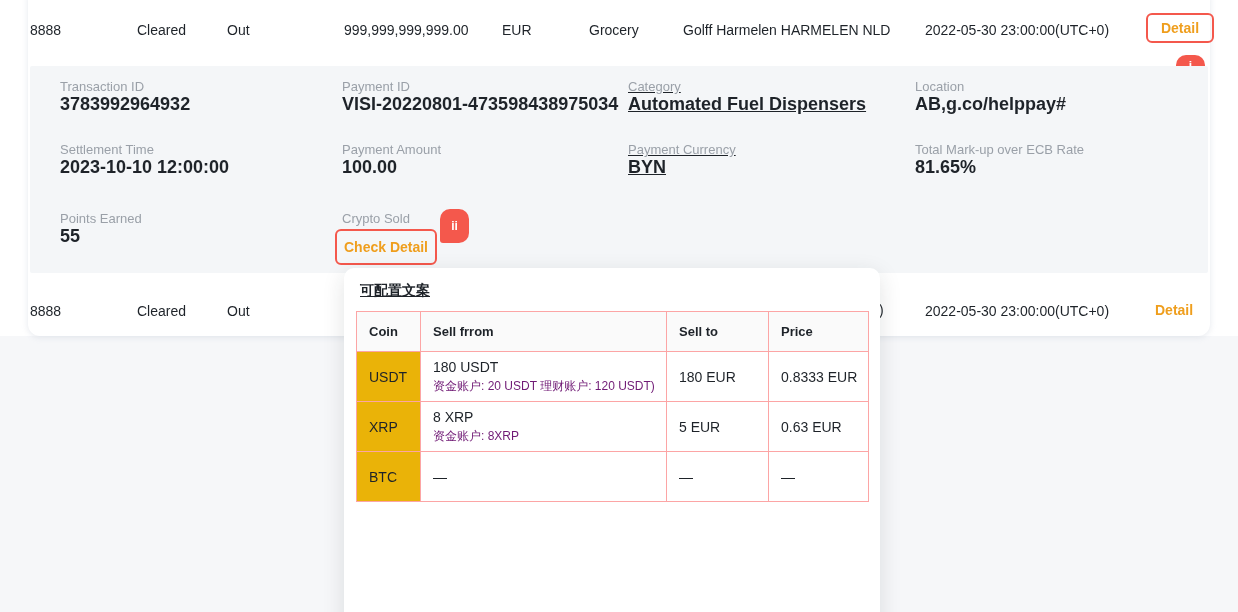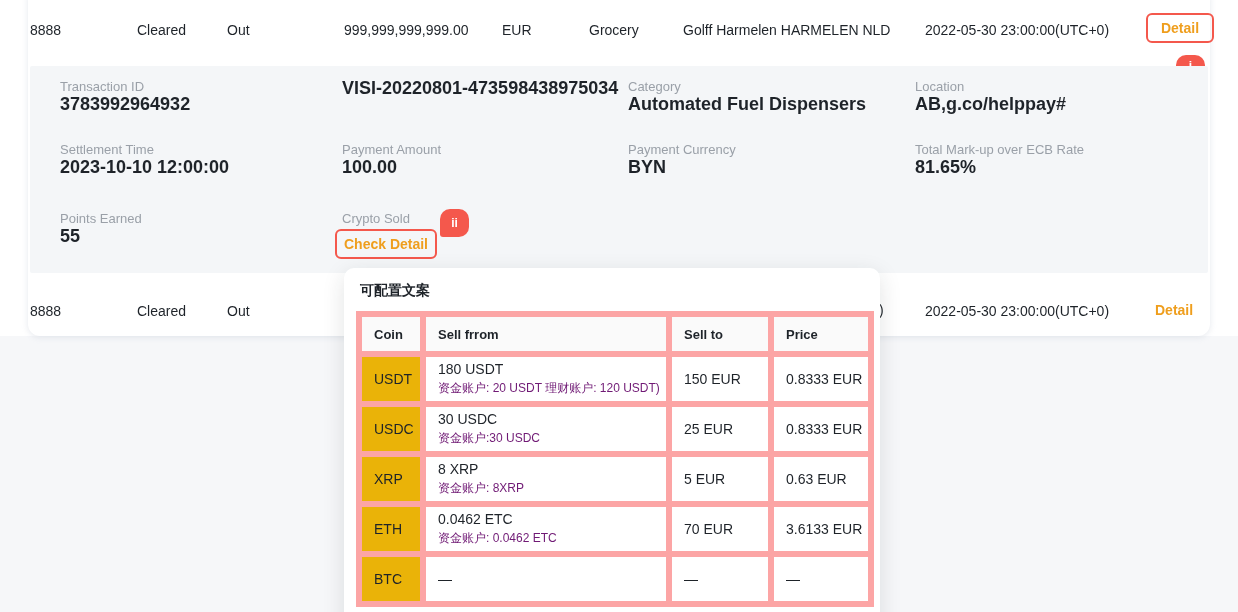--- a/index.html
+++ b/index.html
@@ -22,42 +22,42 @@
   .detail-box { position:absolute; left:1146px; top:13px; width:68px; height:30px;
     border:2px solid #f4584c; border-radius:6px; display:flex; align-items:center; justify-content:center; }
   .row2-detail { position:absolute; left:1155px; top:302px; }
   .hidden-tail { position:absolute; left:879px; top:302px; font-size:14px; }
 
   
   .marker { position:absolute; background:#f4584c; color:#fff; font-size:12px; font-weight:bold;
     display:flex; align-items:center; justify-content:center;
     border-radius:10px 10px 10px 3px; }
   .marker-i  { left:1176px; top:55px;  width:29px; height:22px; }
-  .marker-ii { left:440px;  top:209px; width:29px; height:28px; }
+  .marker-ii { left:440px;  top:209px; width:29px; height:34px; }
 
   
   .panel { position:absolute; left:30px; top:66px; width:1178px; height:207px;
     background:#f4f6f8; border-radius:2px; }
   .field { position:absolute; white-space:nowrap; }
   .f-label { font-size:13px; color:#9aa0a8; line-height:16px; }
   .f-value { font-size:18px; font-weight:bold; color:#1e2329; line-height:18px; }
-  .col0{left:60px;} .col1{left:342px;} .col2{left:628px;} .col3{left:915px;}
+  .col0{left:60px;} .col1{left:342px;} .col2{left:628px;text-decoration:underline;} .col3{left:915px;}
   .frow0{top:79px;} .frow1{top:142px;} .frow2{top:211px;}
-  .check-box { position:absolute; left:335px; top:229px; width:102px; height:30px;
+  .check-box { position:absolute; left:335px; top:229px; width:102px; height:36px;
     border:2px solid #f4584c; border-radius:6px; display:flex; align-items:center; justify-content:center; }
   .check-link { color:#ef9e1d; font-weight:bold; font-size:14px; cursor:pointer; white-space:nowrap; }
 
   
   .popup { position:absolute; left:344px; top:268px; width:536px; height:370px; background:#fff;
     border-radius:10px; box-shadow:0 6px 22px rgba(31,35,41,.13); padding:14px 12px; z-index:5; }
-  .popup-title { font-size:14px; font-weight:bold; color:#1e2329; margin-left:4px; }
+  .popup-title { font-size:14px; font-weight:bold; color:#1e2329; margin-left:4px;text-decoration:underline; }
   table.crypto { border-collapse:collapse; table-layout:fixed; width:512px; margin-top:11px; }
   table.crypto col.w-coin{width:64px;} table.crypto col.w-from{width:246px;}
   table.crypto col.w-to{width:102px;} table.crypto col.w-price{width:100px;}
-  table.crypto th, table.crypto td { border:6px solid #fca5a5; text-align:left;
+  table.crypto th, table.crypto td { border:1px solid #fca5a5; text-align:left;
     padding:0 0 0 12px; vertical-align:middle; }
   table.crypto th { height:40px; background:#fafafa; font-size:13px; font-weight:bold; color:#1e2329; }
   table.crypto td { height:50px; font-size:14px; color:#1e2329; }
   td.coin { background:#eab308; font-size:13px; font-weight:normal; }
   .sub { display:block; font-size:12px; color:#701a75; margin-top:3px; white-space:nowrap;
     overflow:hidden; }
   .sub:empty { display:none; }
   td.muted { color:#d4d6da; }
 </style>
 </head>
@@ -82,20 +82,21 @@
 </div>
 <div class="marker marker-i">i</div>
 
 <div class="panel"></div>
 
 <div class="field col0 frow0">
   <div class="f-label">Transaction ID</div>
   <div class="f-value">3783992964932</div>
 </div>
 <div class="field col1 frow0">
+  <div class="f-label">Payment ID</div>
   <div class="f-value">VISI-20220801-473598438975034</div>
 </div>
 <div class="field col2 frow0">
   <div class="f-label">Category</div>
   <div class="f-value">Automated Fuel Dispensers</div>
 </div>
 <div class="field col3 frow0">
   <div class="f-label">Location</div>
   <div class="f-value">AB,g.co/helppay#</div>
 </div>
@@ -153,49 +154,31 @@
         <th>Price</th>
       </tr>
     </thead>
     <tbody>
       <tr>
         <td class="coin">USDT</td>
         <td>
           <span>180 USDT</span>
           <span class="sub">资金账户: 20 USDT 理财账户: 120 USDT)</span>
         </td>
-        <td>150 EUR</td>
-        <td>0.8333 EUR</td>
-      </tr>
-      <tr>
-        <td class="coin">USDC</td>
-        <td>
-          <span>30 USDC</span>
-          <span class="sub">资金账户:30 USDC</span>
-        </td>
-        <td>25 EUR</td>
+        <td>180 EUR</td>
         <td>0.8333 EUR</td>
       </tr>
       <tr>
         <td class="coin">XRP</td>
         <td>
           <span>8 XRP</span>
           <span class="sub">资金账户: 8XRP</span>
         </td>
         <td>5 EUR</td>
         <td>0.63 EUR</td>
-      </tr>
-      <tr>
-        <td class="coin">ETH</td>
-        <td>
-          <span>0.0462 ETC</span>
-          <span class="sub">资金账户: 0.0462 ETC</span>
-        </td>
-        <td>70 EUR</td>
-        <td>3.6133 EUR</td>
       </tr>
       <tr>
         <td class="coin">BTC</td>
         <td class="muted">
           <span>—</span>
           
         </td>
         <td class="muted">—</td>
         <td class="muted">—</td>
       </tr>

